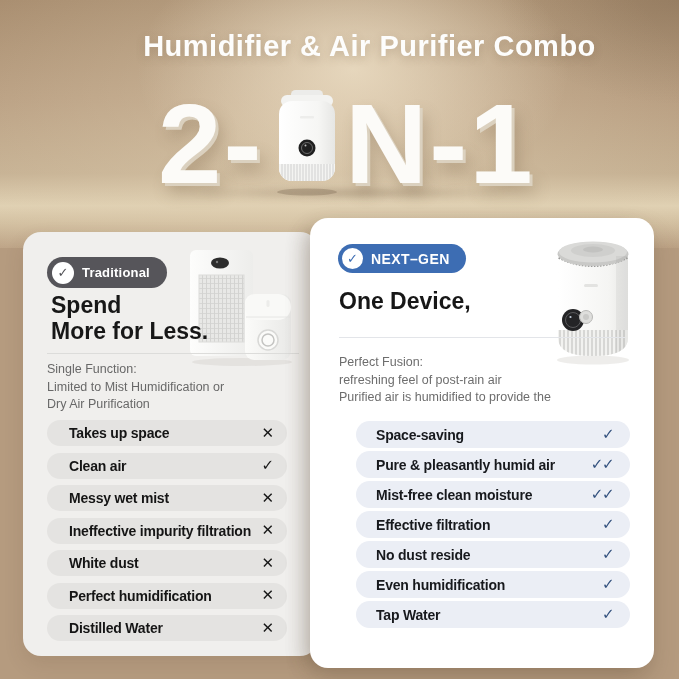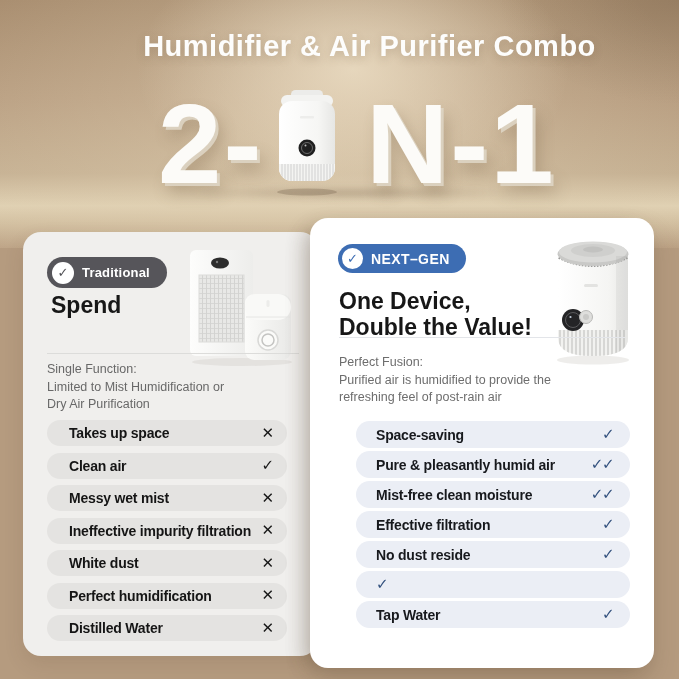--- a/index.html
+++ b/index.html
@@ -23,21 +23,21 @@
     text-shadow:0 3px 8px rgba(106,84,60,0.25);
     padding-left:30px;
   }
   .hero{position:absolute;left:0;top:0;width:679px;height:230px;}
   .big{
     position:absolute;font-size:114px;font-weight:bold;line-height:1;
     color:#fcfbf8;letter-spacing:2px;
     text-shadow:3px 3px 0 rgba(222,213,196,0.9), 6px 10px 16px rgba(110,86,60,0.30);
   }
   .big-left{left:158px;top:87px;}
-  .big-right{left:366px;top:87px;}
+  .big-right{left:345px;top:87px;}
   .big-i{left:296px;top:82px;text-shadow:none;color:#f6f4f0;}
   .hero-device{position:absolute;left:268px;top:90px;z-index:2;}
   .hero-shadow{
     position:absolute;left:168px;top:186px;width:364px;height:14px;z-index:0;
     background:radial-gradient(closest-side, rgba(95,72,50,0.32), rgba(95,72,50,0) 90%);
     filter:blur(3px);
   }
   
   .card{position:absolute;border-radius:18px;}
   .card-trad{
@@ -181,20 +181,21 @@
       <rect x="59" y="46" width="46" height="66" rx="9" fill="url(#gH)"></rect>
       <rect x="59" y="46" width="46" height="26" rx="13" fill="#f9f9f7"></rect>
       <line x1="60" y1="69" x2="104" y2="69" stroke="#e6e6e4"></line>
       <rect x="80.5" y="52" width="3" height="7" rx="1.5" fill="#ececea"></rect>
       <circle cx="82" cy="92" r="10" fill="#fbfbf9" stroke="#d8d8d6" stroke-width="1.5"></circle>
       <circle cx="82" cy="92" r="6" fill="none" stroke="#c4c4c2" stroke-width="1.5"></circle>
     </svg>
 
     <div class="heading t-heading">
       <div>Spend</div>
+      <div>More for Less.</div>
     </div>
 
     <div class="divider t-divider"></div>
 
     <div class="sub t-sub">
       <div>Single Function:</div>
       <div>Limited to Mist Humidification or</div>
       <div>Dry Air Purification</div>
     </div>
 
@@ -280,29 +281,28 @@
       </g>
       <circle cx="27" cy="88" r="11" fill="#242426"></circle>
       <circle cx="27" cy="88" r="7.5" fill="none" stroke="#5a5a5c" stroke-width="1"></circle>
       <circle cx="24.5" cy="85" r="1.1" fill="#bfcbd8"></circle>
       <circle cx="40" cy="85" r="6.5" fill="#dededc" stroke="#b9b9b7"></circle>
       <circle cx="40" cy="85" r="3" fill="#cacac8"></circle>
     </svg>
 
     <div class="heading n-heading">
       <div>One Device,</div>
-      <div>Double the Value!</div>
     </div>
 
     <div class="divider n-divider"></div>
 
     <div class="sub n-sub">
       <div>Perfect Fusion:</div>
+      <div>refreshing feel of post-rain air</div>
       <div>Purified air is humidified to provide the</div>
-      <div>refreshing feel of post-rain air</div>
     </div>
 
     <div class="list n-list">
       <div class="row">
         <span class="row-label">Space-saving</span>
         <span class="mark">✓</span>
       </div>
       <div class="row">
         <span class="row-label">Pure &amp; pleasantly humid air</span>
         <span class="mark">✓✓</span>
@@ -313,20 +313,21 @@
       </div>
       <div class="row">
         <span class="row-label">Effective filtration</span>
         <span class="mark">✓</span>
       </div>
       <div class="row">
         <span class="row-label">No dust reside</span>
         <span class="mark">✓</span>
       </div>
       <div class="row">
+        <span class="row-label">Even humidification</span>
         <span class="mark">✓</span>
       </div>
       <div class="row">
         <span class="row-label">Tap Water</span>
         <span class="mark">✓</span>
       </div>
     </div>
   </div>
 </div>
 

